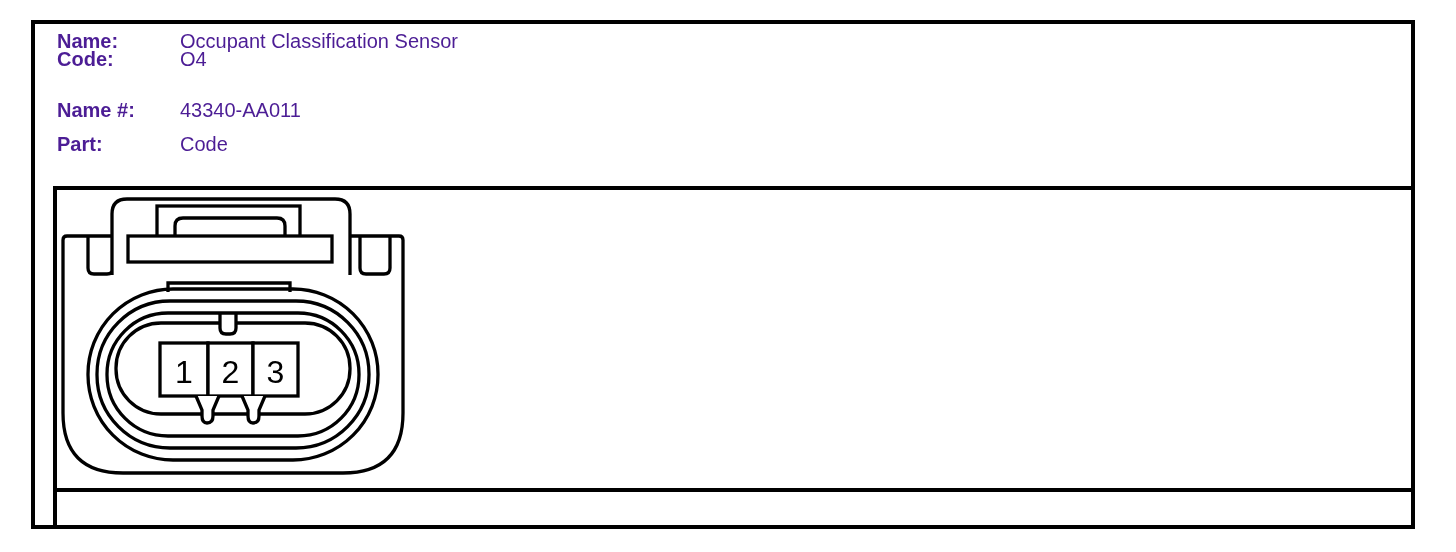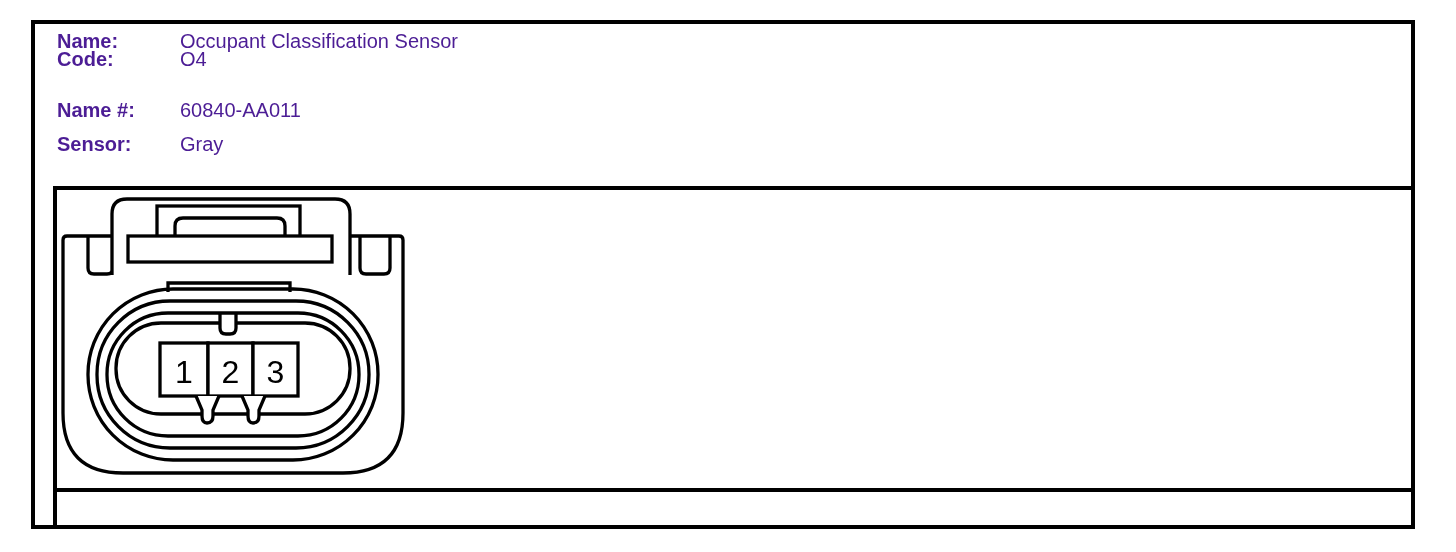--- a/index.html
+++ b/index.html
@@ -89,24 +89,24 @@
 
   <div id="page-border"></div>
 
   <div class="info-row" style="top:28px">
     <span class="lbl">Name:</span><span class="val">Occupant Classification Sensor</span>
   </div>
   <div class="info-row" style="top:46px">
     <span class="lbl">Code:</span><span class="val">O4</span>
   </div>
   <div class="info-row" style="top:97px">
-    <span class="lbl">Name #:</span><span class="val">60840-AA011</span>
+    <span class="lbl">Name #:</span><span class="val">43340-AA011</span>
   </div>
   <div class="info-row" style="top:131px">
-    <span class="lbl">Sensor:</span><span class="val">Gray</span>
+    <span class="lbl">Part:</span><span class="val">Code</span>
   </div>
 
   <div id="diagram-box"></div>
   <div id="footer-strip"></div>
 
   <svg id="connector-svg" viewBox="53 186 420 306">
 
     <path class="lnw" d="M67,236 H399 Q403,236 403,240 V413 Q403,473 343,473 H123 Q63,473 63,413 V240 Q63,236 67,236 Z"></path>
 
     <path class="ln" d="M88,236 V268 Q88,274 94,274 H107 Q113,274 113,268 V236"></path>

